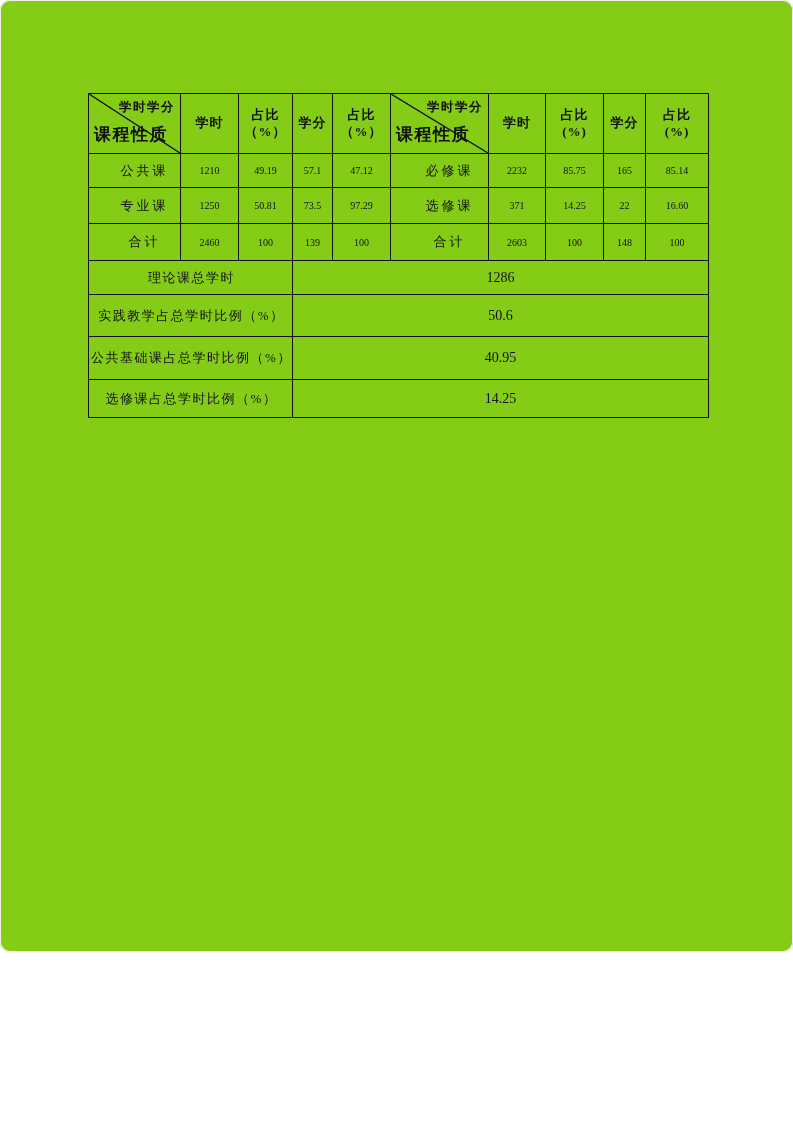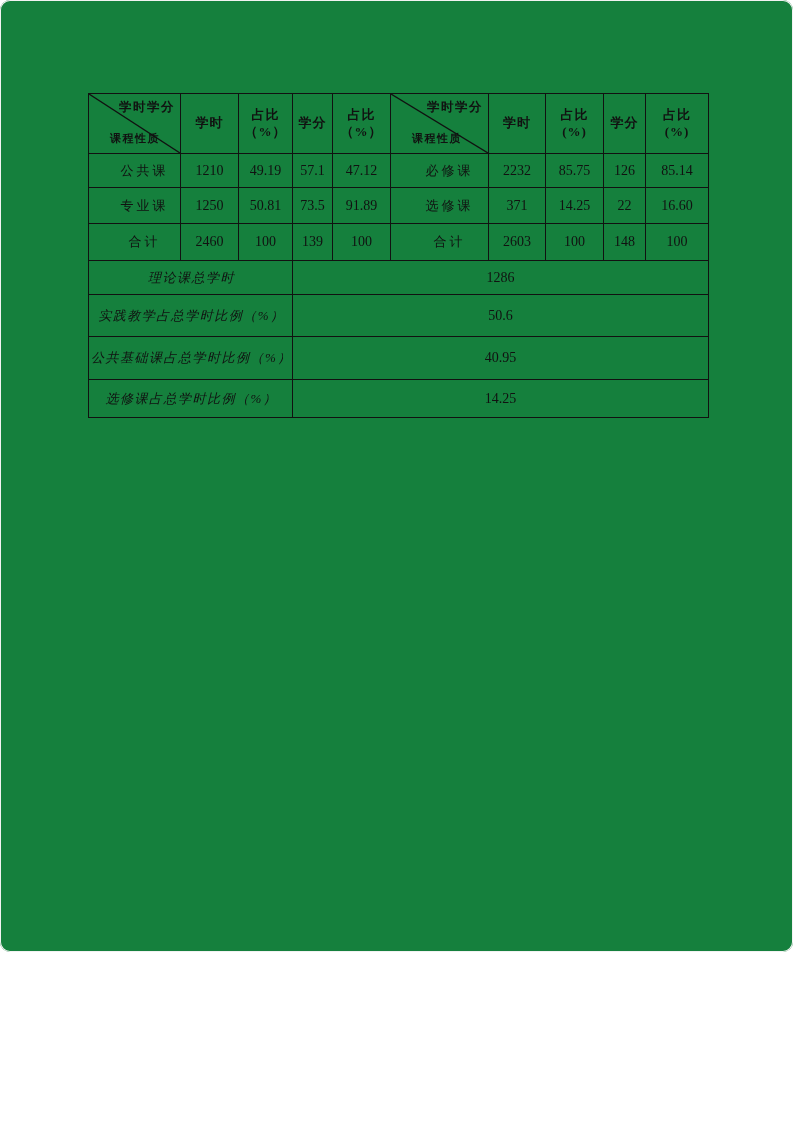--- a/index.html
+++ b/index.html
@@ -5,21 +5,21 @@
   * { margin: 0; padding: 0; box-sizing: border-box; }
   html, body { background: #ffffff; }
   body {
     font-family: "Liberation Serif", "DejaVu Serif", serif;
     color: #111111;
   }
   .page {
     position: relative;
     width: 793px;
     height: 952px;
-    background: #15803d;
+    background: #84cc16;
     overflow: hidden;
     box-shadow: inset 0 0 0 1px #f2f2f2;
     border-radius: 10px;
   }
 
   
   table.stats {
     position: absolute;
     left: 88px;
     top: 93px;
@@ -54,44 +54,43 @@
   td.diag .corner-top {
     position: absolute;
     top: 5px; right: 5px;
     font-weight: 700;
     font-size: 12.5px;
     letter-spacing: 1.5px;
     white-space: nowrap;
   }
   td.diag .corner-bottom {
     position: absolute;
-    bottom: 7px; left: 21px;
+    bottom: 7px; left: 5px;
     font-weight: 700;
-    font-size: 11px;
+    font-size: 17px;
     letter-spacing: 1.5px;
     white-space: nowrap;
   }
 
   
   td.lab {
     font-size: 13px;
     letter-spacing: 3px;
     padding-left: 20px;  
   }
   td.num {
-    font-size: 14px;
+    font-size: 10px;
     letter-spacing: 0;
   }
 
   
   td.sum-label {
     font-size: 13px;
     letter-spacing: 1.5px;
     padding-left: 2px;
-    font-style: italic;
   }
   td.sum-value {
     font-size: 14px;
   }
 
   
   .page-number {
     position: absolute;
     left: 0;
     top: 1040px;
@@ -153,30 +152,30 @@
 
     <tr style="height:34px">
       <td class="lab">公共课</td>
       <td class="num">1210</td>
       <td class="num">49.19</td>
       <td class="num">57.1</td>
       <td class="num">47.12</td>
       <td class="lab">必修课</td>
       <td class="num">2232</td>
       <td class="num">85.75</td>
-      <td class="num">126</td>
+      <td class="num">165</td>
       <td class="num">85.14</td>
     </tr>
 
     <tr style="height:36px">
       <td class="lab">专业课</td>
       <td class="num">1250</td>
       <td class="num">50.81</td>
       <td class="num">73.5</td>
-      <td class="num">91.89</td>
+      <td class="num">97.29</td>
       <td class="lab">选修课</td>
       <td class="num">371</td>
       <td class="num">14.25</td>
       <td class="num">22</td>
       <td class="num">16.60</td>
     </tr>
 
     <tr style="height:37px">
       <td class="lab">合计</td>
       <td class="num">2460</td>

